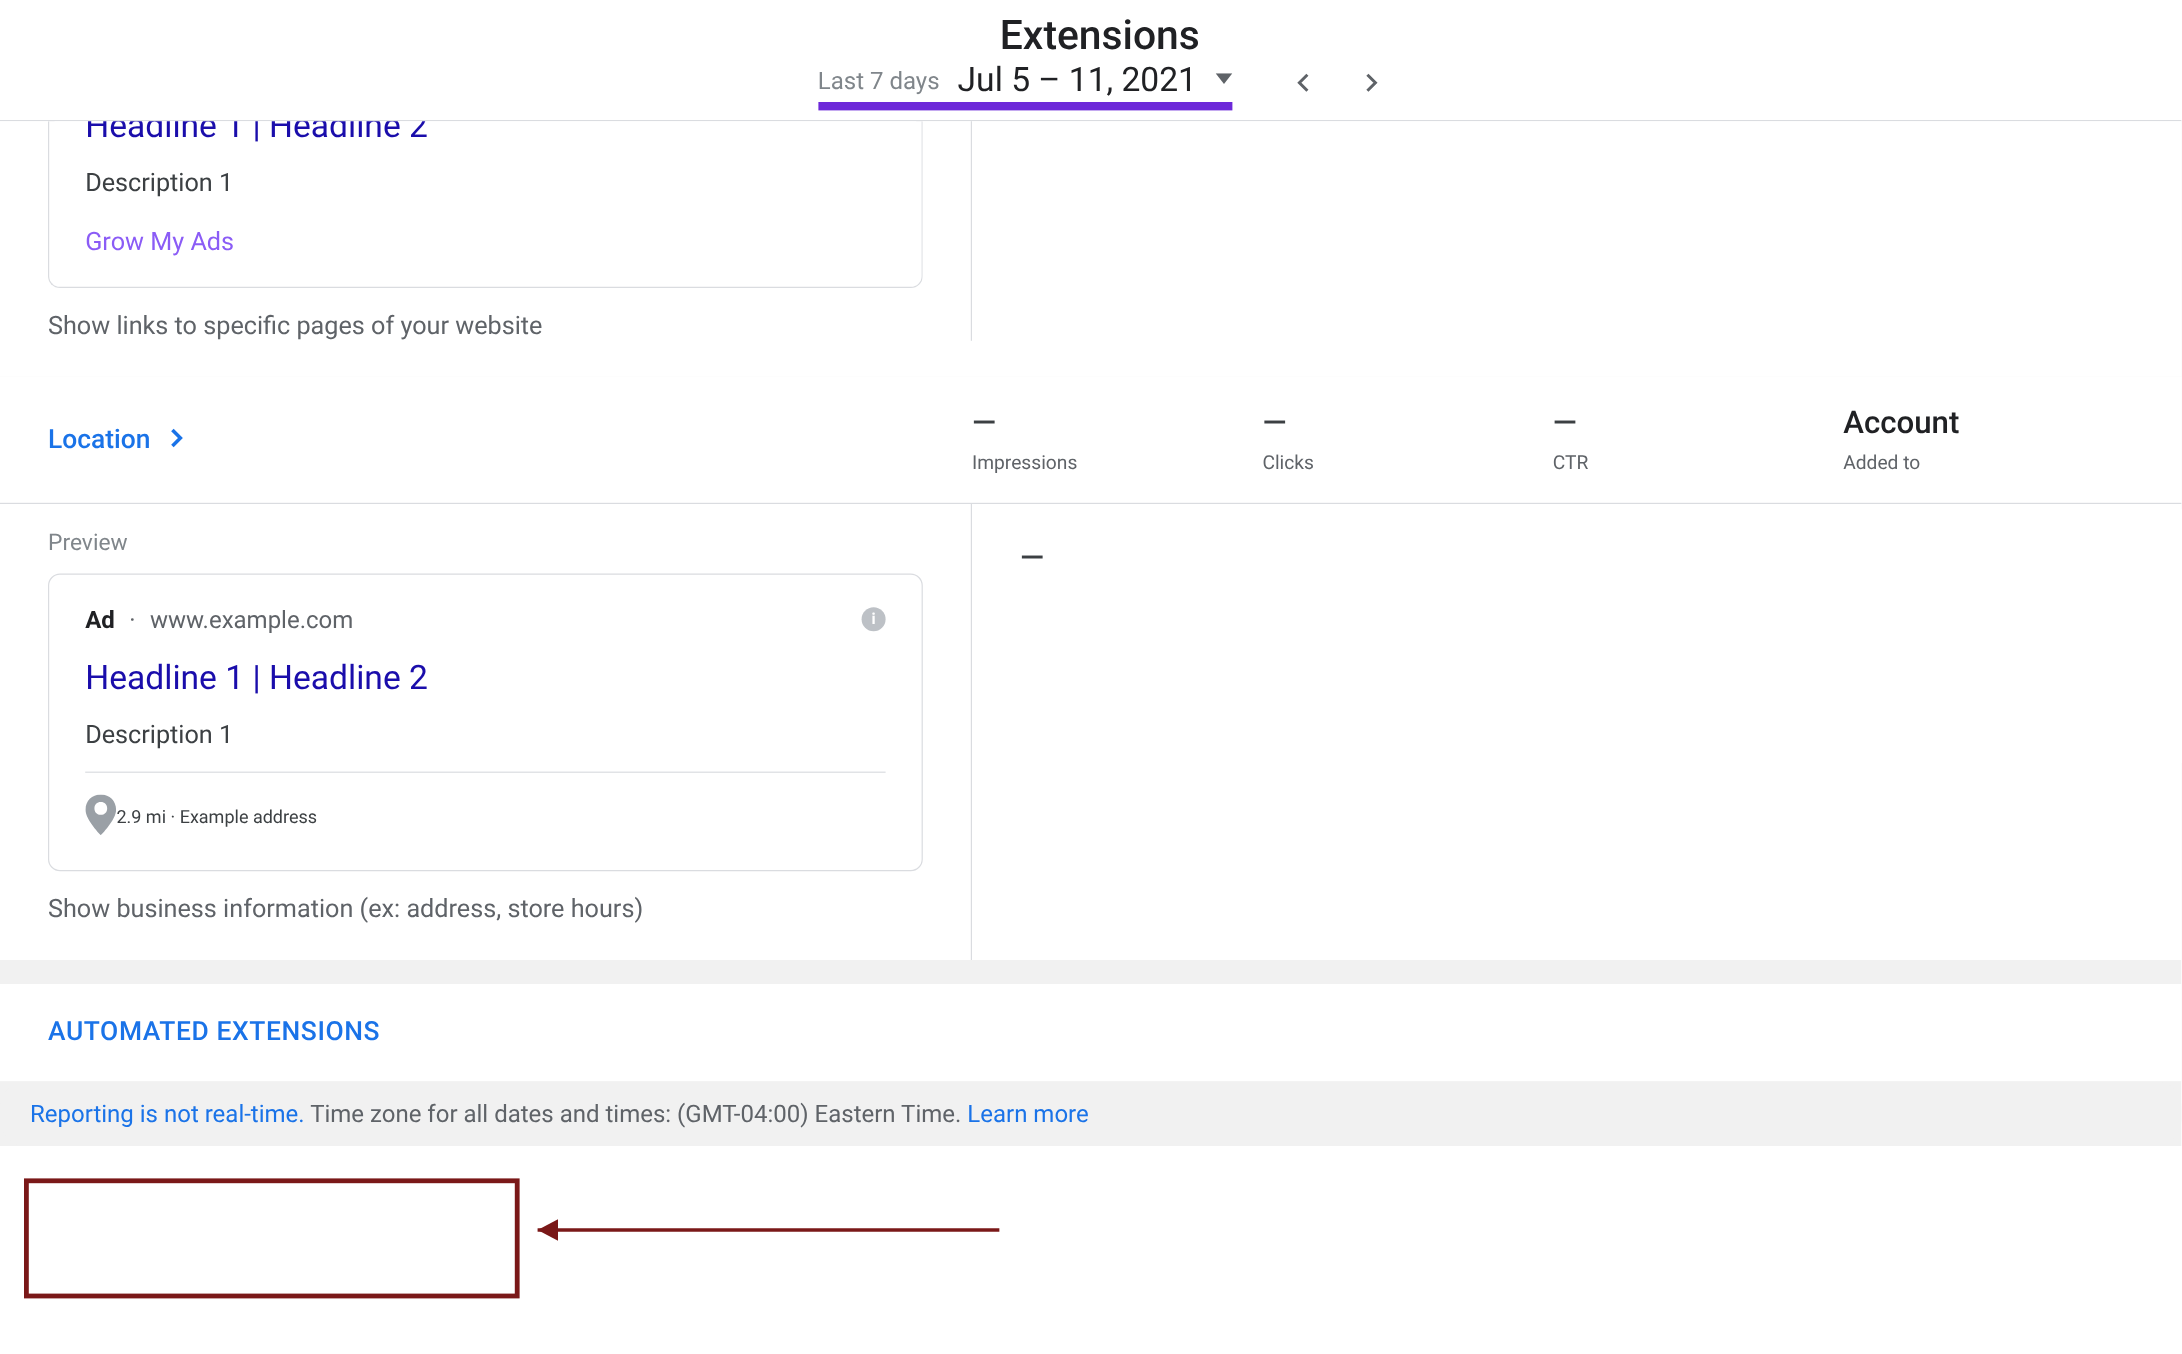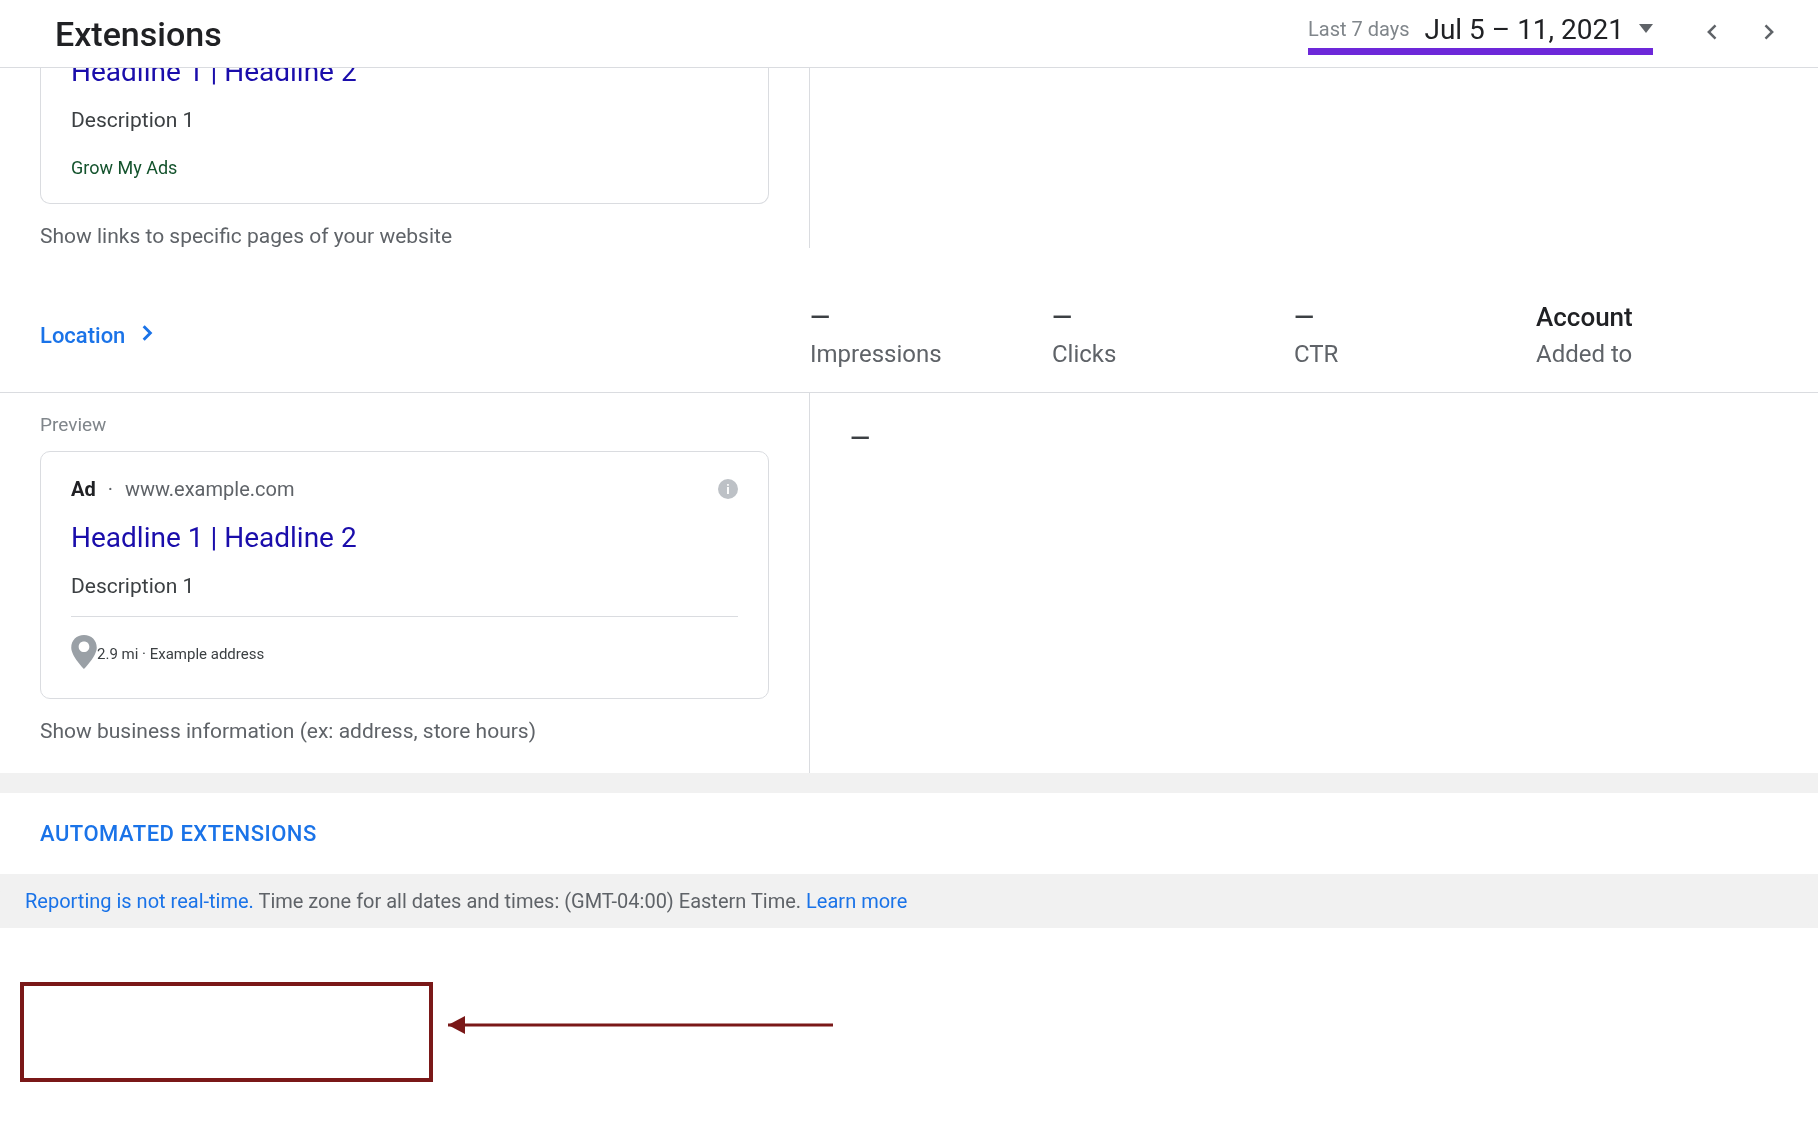--- a/index.html
+++ b/index.html
@@ -14,21 +14,22 @@
       height: 1128px;
       overflow: hidden;
       position: relative;
     }
     .header {
       display: flex;
       align-items: center;
       justify-content: space-between;
       padding: 10px 40px 10px 55px;
       border-bottom: 1px solid #dadce0;
-      height: 68px;
+      height: 101px;
+      flex-direction: column;
     }
     .page-title {
       font-size: 34px;
       font-weight: 500;
       color: #202124;
     }
     .header-right {
       display: flex;
       align-items: center;
       gap: 40px;
@@ -163,22 +164,22 @@
       height: 20px;
       display: flex;
       align-items: flex-end;
     }
     .ad-description {
       font-size: 21px;
       color: #3c4043;
       margin-bottom: 25px;
     }
     .ad-sitelink {
-      font-size: 18px;
-      color: #14532d;
+      font-size: 21px;
+      color: #8b5cf6;
     }
     .ad-divider {
       border: none;
       border-top: 1px solid #dadce0;
       margin: 18px 0;
     }
     .ad-location {
       display: flex;
       align-items: center;
       font-size: 15px;
@@ -237,21 +238,21 @@
     .metric-header-item {
       flex: 1;
     }
     .metric-value {
       font-size: 26px;
       color: #3c4043;
       font-weight: 500;
       margin-bottom: 8px;
     }
     .metric-label {
-      font-size: 24px;
+      font-size: 16px;
       color: #5f6368;
     }
     .metric-value-bold {
       font-size: 26px;
       color: #202124;
       font-weight: 500;
       margin-bottom: 8px;
     }
     .automated-section {
       background: #fff;

